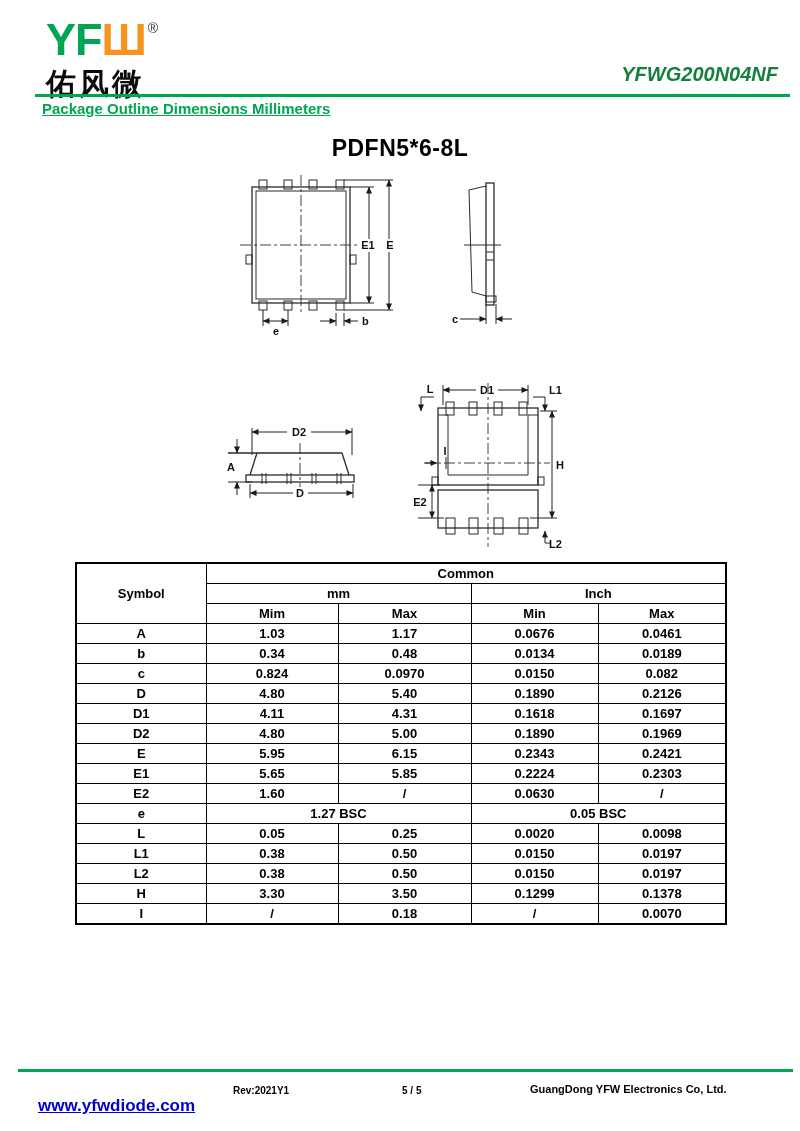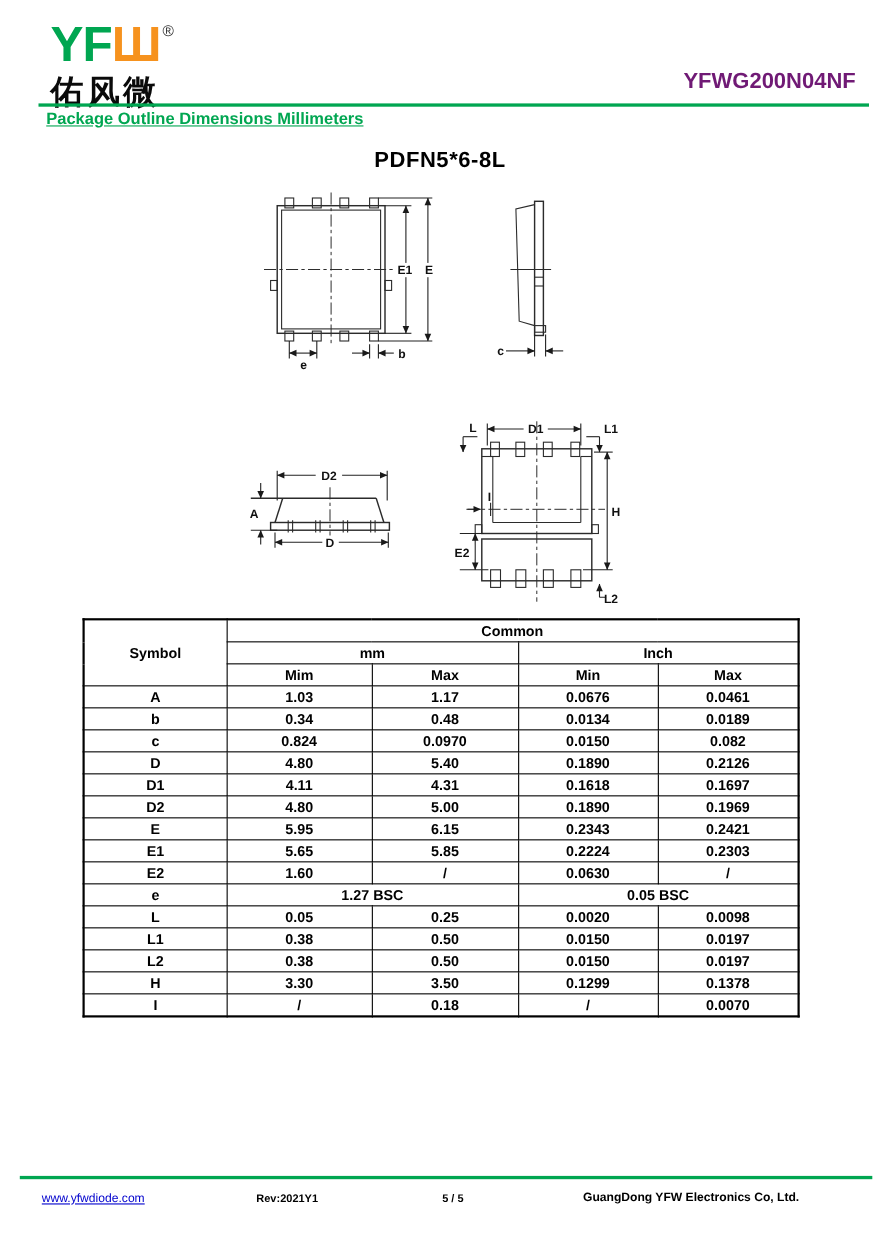--- a/index.html
+++ b/index.html
@@ -8,40 +8,40 @@
   body { width:800px; height:1131px; font-family:"Liberation Sans",sans-serif; }
   .page { position:relative; width:800px; height:1131px; background:#fff; overflow:hidden; }
   .abs { position:absolute; }
 
   
   .logo-row1 { font-weight:700; font-size:45px; line-height:1; letter-spacing:-1px; white-space:nowrap; }
   .logo-yf { color:var(--green); }
   .logo-sha { color:var(--orange); }
   .logo-reg { display:inline-block; font-size:14px; font-weight:400; color:#333; transform:translateY(-22px); margin-left:2px; letter-spacing:0; }
   .logo-cn { font-weight:700; font-size:30px; color:#0a0a0a; letter-spacing:3px; margin-top:2px; font-family:"Liberation Sans",sans-serif; }
-  .part-number { font-size:20px; font-weight:700; color:#701a75; letter-spacing:0; }
+  .part-number { font-size:20px; font-weight:700; color:#15803d; letter-spacing:0;font-style:italic; }
   .rule { background:var(--green); height:3px; }
   .subtitle { color:var(--green); font-size:15px; font-weight:700;text-decoration:underline; }
-  .pkg-title { width:800px; text-align:center; font-size:20px; font-weight:700; color:#000; letter-spacing:0.5px; }
+  .pkg-title { width:800px; text-align:center; font-size:23px; font-weight:700; color:#000; letter-spacing:0.5px; }
 
   
   svg.drawings text { font-family:"Liberation Sans",sans-serif; font-size:11px; font-weight:700; fill:#111; }
   .ln   { stroke:#2b2b2b; stroke-width:1.3; fill:none; }
   .thin { stroke:#2b2b2b; stroke-width:1;   fill:none; }
   .dim  { stroke:#222;    stroke-width:1;   fill:none; }
   .cl   { stroke:#2b2b2b; stroke-width:0.9; fill:none; stroke-dasharray:11 3 3 3; }
   .wbg  { fill:#fff; stroke:none; }
 
   
   table.dims { border-collapse:collapse; table-layout:fixed; width:650px; font-size:13px; font-weight:700; color:#000; }
   table.dims th, table.dims td { border:1.6px solid #000; text-align:center; height:19px; line-height:19px; padding:0; overflow:hidden; white-space:nowrap; font-weight:700; }
   table.dims { border:2px solid #000; }
 
   
-  .weblink { color:var(--blue); text-decoration:underline; font-weight:400; font-size:11px; }
+  .weblink { color:var(--blue); text-decoration:underline; font-weight:700; font-size:17px;margin-top:12px; }
   .ft { font-weight:700; font-size:10px; color:#000; }
   .company { font-size:11px; }
 </style>
 </head>
 <body>
 
 <div class="page">
 
   <div class="abs" style="left:46px; top:17px;">
     <div class="logo-row1"><span class="logo-yf">YF</span><span class="logo-sha">Ш</span><span class="logo-reg">®</span></div>

